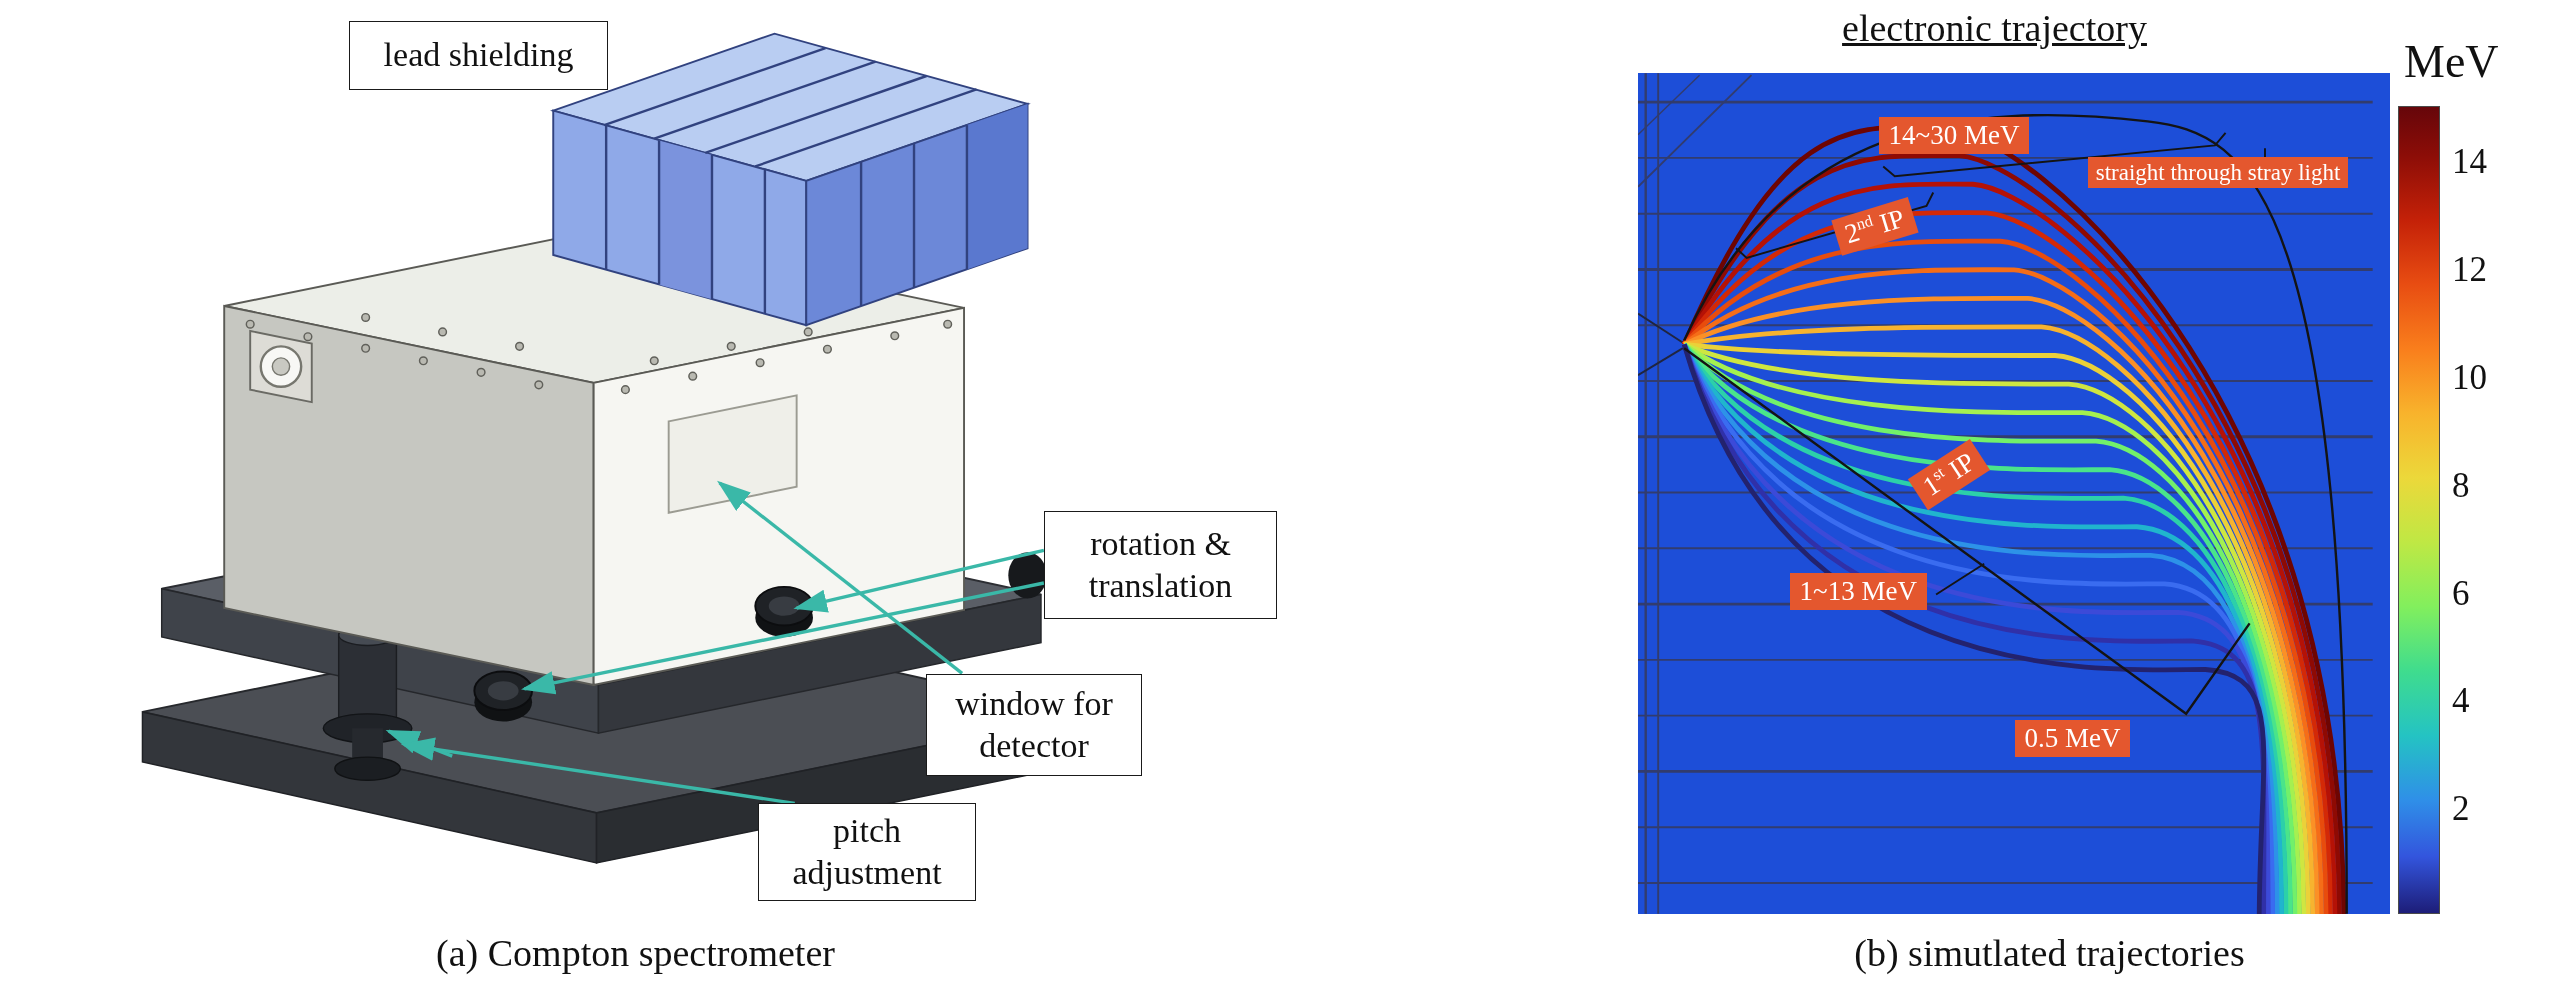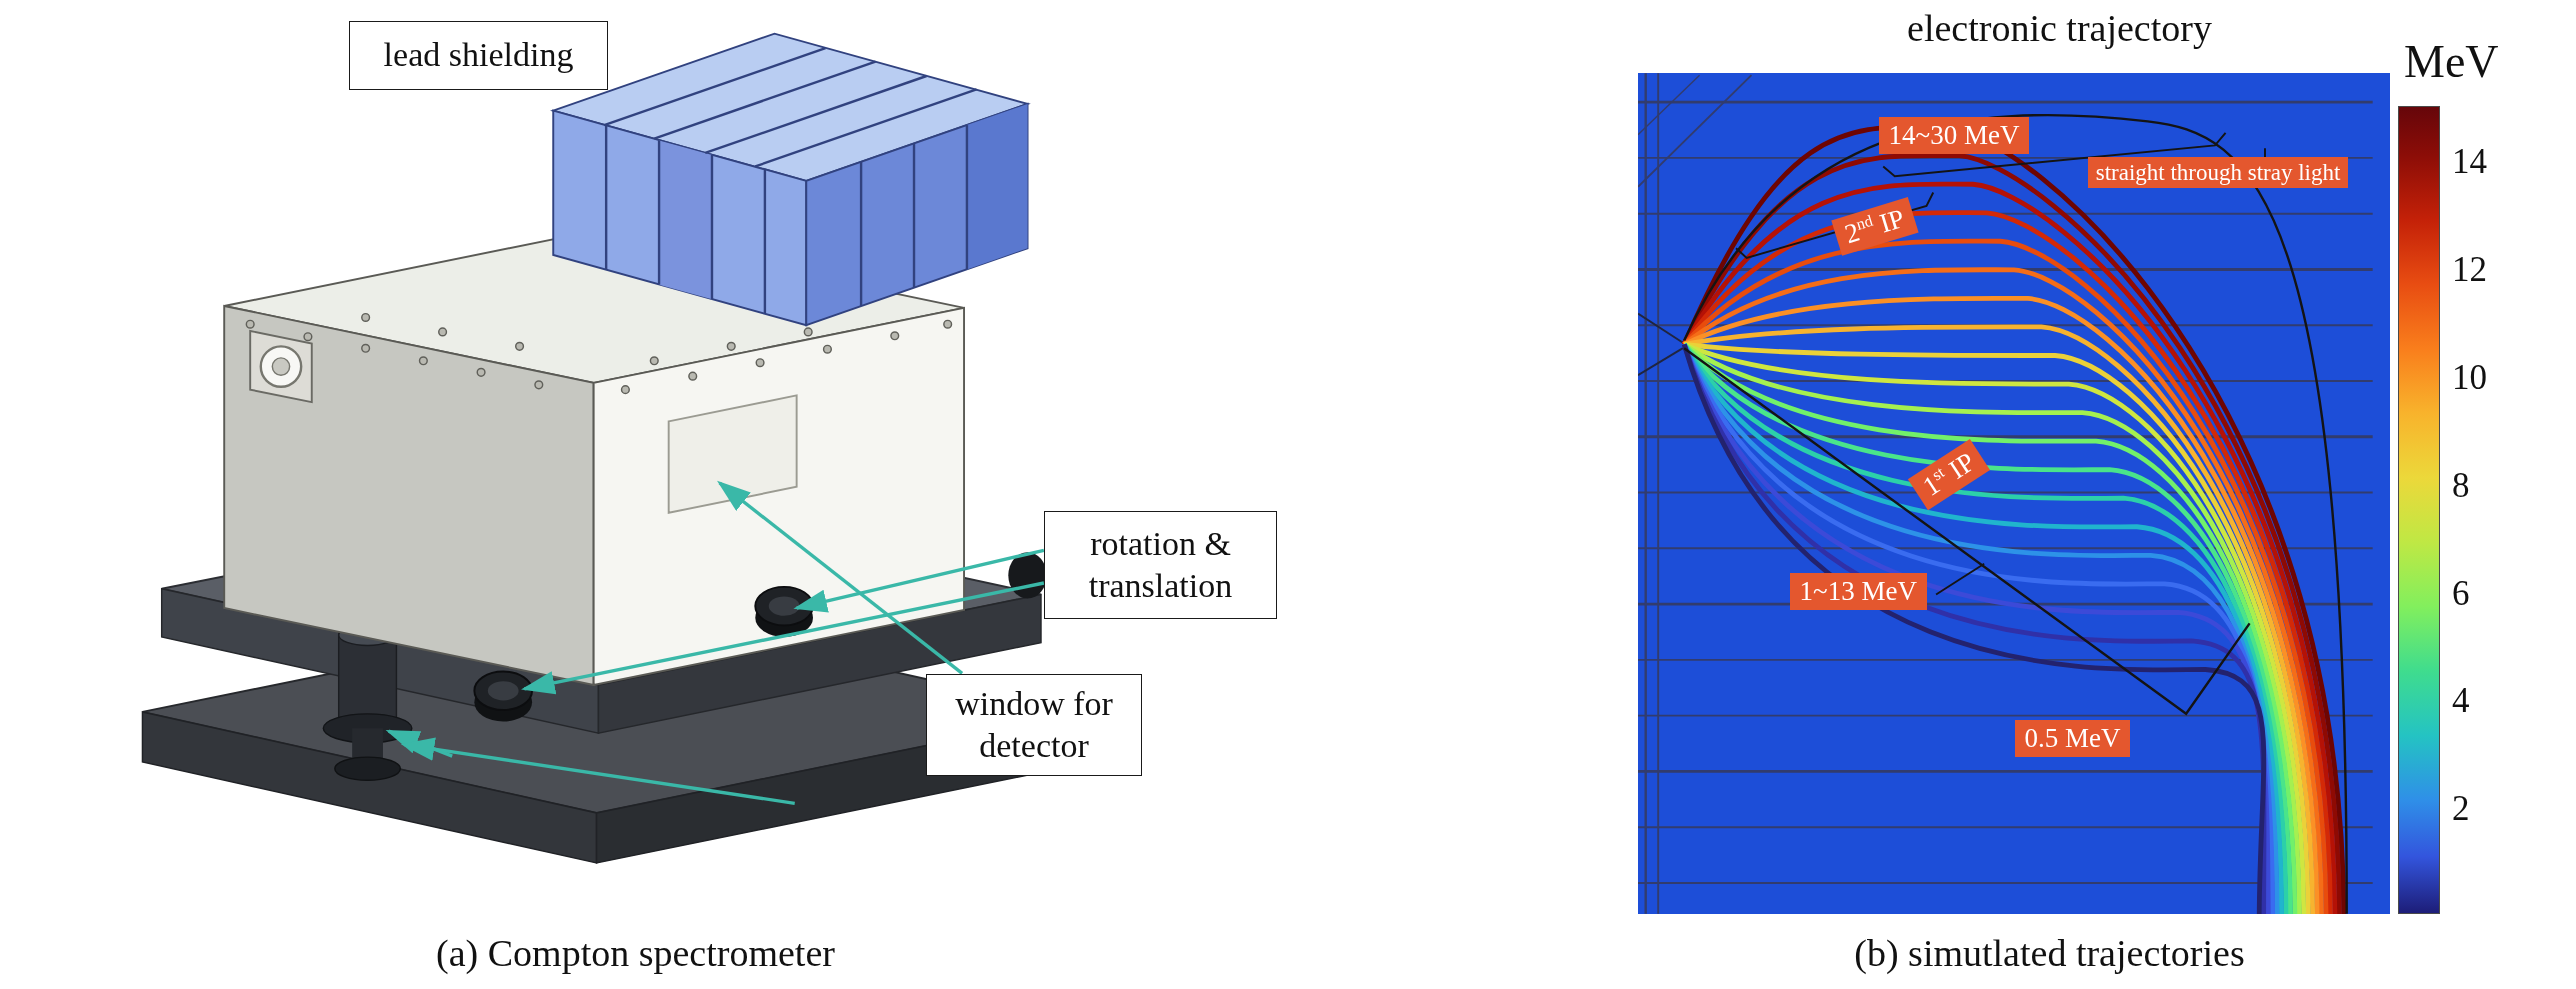--- a/index.html
+++ b/index.html
@@ -4,21 +4,21 @@
 <style>
   html,body{margin:0;padding:0;background:#ffffff;}
   .page{position:relative;width:2576px;height:989px;background:#ffffff;overflow:hidden;
         font-family:"Liberation Serif","DejaVu Serif",serif;color:#111;}
   
   .lblbox{position:absolute;border:1.9px solid #1a1a1a;background:#ffffff;
           display:flex;flex-direction:column;align-items:center;justify-content:center;
           font-size:34px;line-height:1.25;text-align:center;z-index:5;}
   .cap{position:absolute;width:635px;text-align:center;font-size:38px;z-index:5;}
   
-  .pb-title{position:absolute;left:1742px;top:5.8px;width:635px;text-align:center;font-size:38px;}
+  .pb-title{position:absolute;left:1677px;top:5.8px;width:635px;text-align:center;font-size:38px;text-decoration:underline;}
   .plot{position:absolute;left:1638px;top:73px;width:752px;height:841px;background:#1d4ed8;}
   .plot svg{position:absolute;left:0;top:0;}
   .ann{position:absolute;background:#e4572e;color:#ffffff;font-size:27px;line-height:1.1;
        padding:3.8px 9.6px;white-space:nowrap;z-index:6;}
   .ann.small{font-size:23px;padding:2.9px 7.7px;margin-top:46px;}
   .ann sup{font-size:60%;}
   .rot-a{transform:rotate(-17deg);}
   .rot-b{transform:rotate(-33deg);}
   .colorbar{position:absolute;left:2398px;top:106px;width:40px;height:806px;border:1px solid #4a4a4a;
     background:linear-gradient(to bottom,
@@ -145,20 +145,24 @@
   <div class="lblbox" style="left:349px;top:21px;width:257px;height:67px">
     <div>lead shielding</div>
   </div>
   <div class="lblbox" style="left:1044px;top:511px;width:231px;height:106px">
     <div>rotation &amp;</div>
     <div>translation</div>
   </div>
   <div class="lblbox" style="left:926px;top:674px;width:214px;height:100px">
     <div>window for</div>
     <div>detector</div>
+  </div>
+  <div class="lblbox" style="left:758px;top:803px;width:216px;height:96px">
+    <div>pitch</div>
+    <div>adjustment</div>
   </div>
 
   <div class="cap" style="left:318px;top:931px">(a) Compton spectrometer</div>
 
   <div class="pb-title">electronic trajectory</div>
 
   <div class="plot">
     <svg id="plot-svg" width="752" height="841" viewBox="0 0 782 874">
       <g id="grid-layer">
           <line x1="0" y1="30" x2="764" y2="30" stroke="#323c6e" stroke-width="3"></line>

